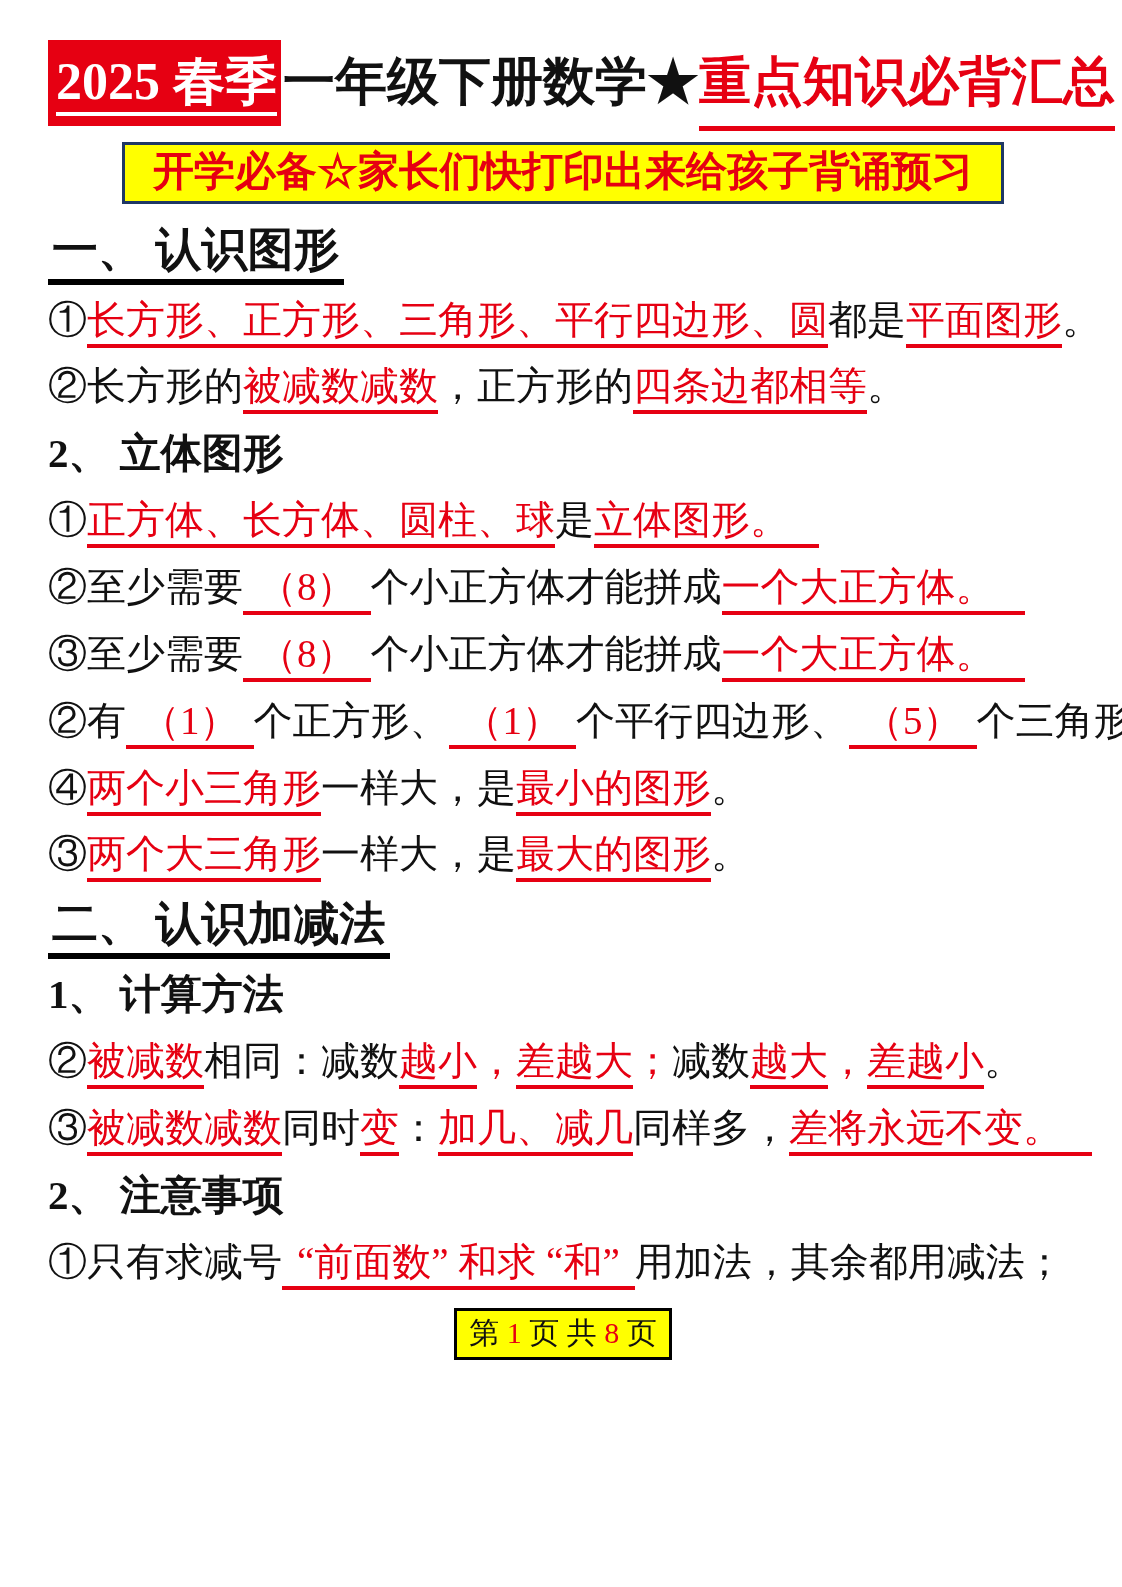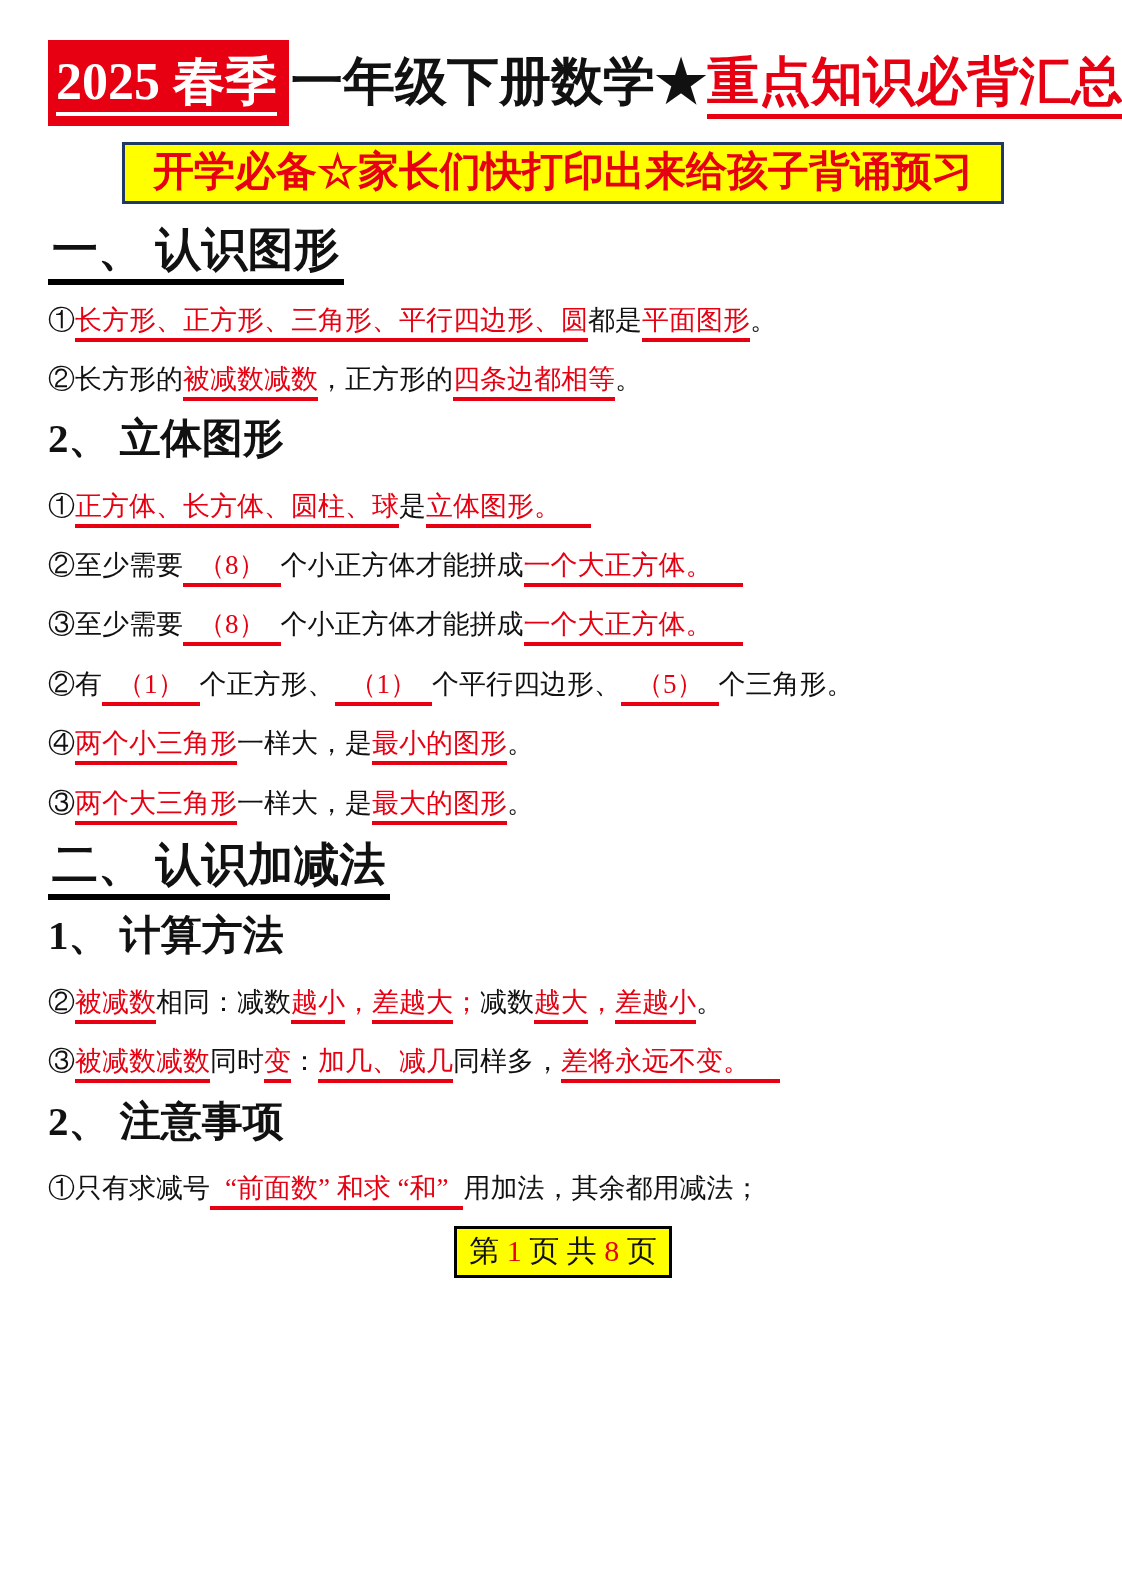--- a/index.html
+++ b/index.html
@@ -13,40 +13,40 @@
     width:1122px;height:1587px;overflow:hidden;
     background:#ffffff;color:var(--black);
     font-family:"Liberation Serif","DejaVu Serif",serif;
   }
   .page{padding:40px 44px 0 48px;box-sizing:border-box;}
 
   
   .title-row{font-size:52px;font-weight:bold;white-space:nowrap;line-height:1.3;}
   .badge{
     background:var(--red);color:#ffffff;
-    display:inline-block;padding:8px 12px 10px 8px;margin-right:2px;
+    display:inline-block;padding:8px 4px 10px 8px;margin-right:2px;
   }
   .badge-inner{border-bottom:4px solid #ffffff;padding-bottom:2px;}
   .title-black{color:var(--black);}
   .star{color:var(--black);}
-  .title-red{color:var(--red);border-bottom:5px solid var(--red);padding-bottom:4px;}
+  .title-red{color:var(--red);border-bottom:5px solid var(--red);padding-bottom:16px;}
 
   
   .banner{
     width:fit-content;margin:16px auto 0;
     background:var(--yellow);border:3px solid var(--navy);
     color:var(--red);font-size:41px;font-weight:bold;
     padding:3px 28px 6px;line-height:1.15;white-space:nowrap;
   }
 
   
   .section-heading{text-align:left;margin-top:20px;font-size:46px;font-weight:bold;line-height:1.15;}
   .section-heading .ht{border-bottom:6px solid #000;padding:0 4px 4px;}
   .sub{font-size:41px;font-weight:bold;margin-top:20px;line-height:1.15;}
-  .line{font-size:27px;margin-top:27px;line-height:1.2;white-space:nowrap;}
+  .line{font-size:39px;margin-top:20px;line-height:1.2;white-space:nowrap;}
   .seg{color:var(--black);}
   .seg.red{color:var(--red);}
   .seg.u{border-bottom:4px solid var(--red);padding-bottom:3px;}
   .seg.blank{padding-left:15px;padding-right:15px;}
   .seg.tail{padding-right:30px;}
 
   
   .footer{
     width:fit-content;margin:22px auto 0;
     background:var(--yellow);border:3px solid #000;

